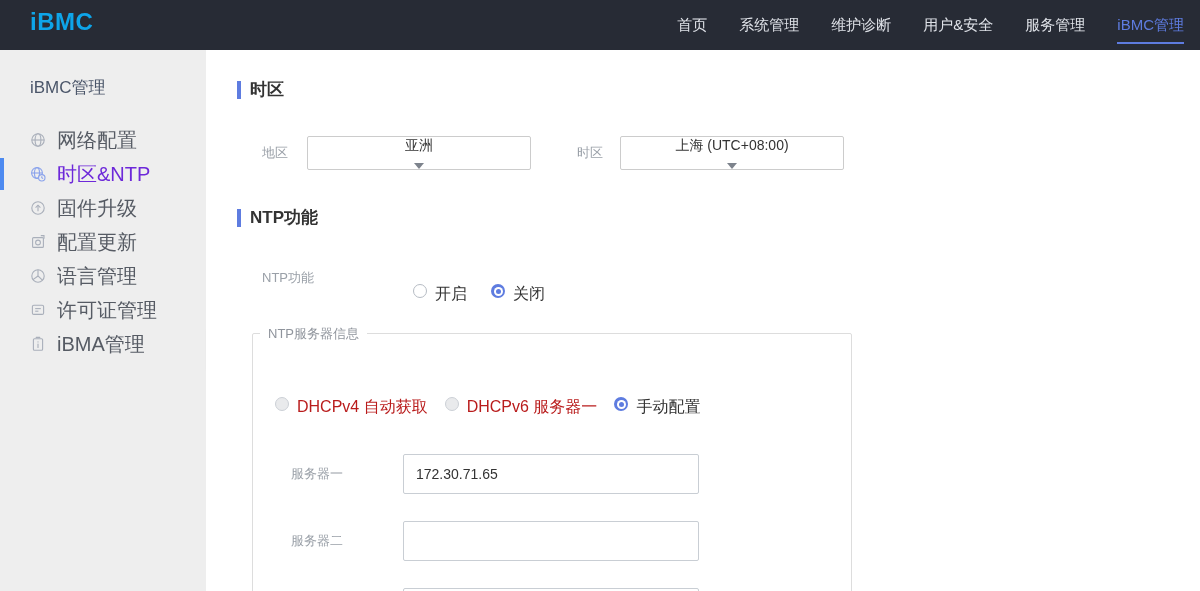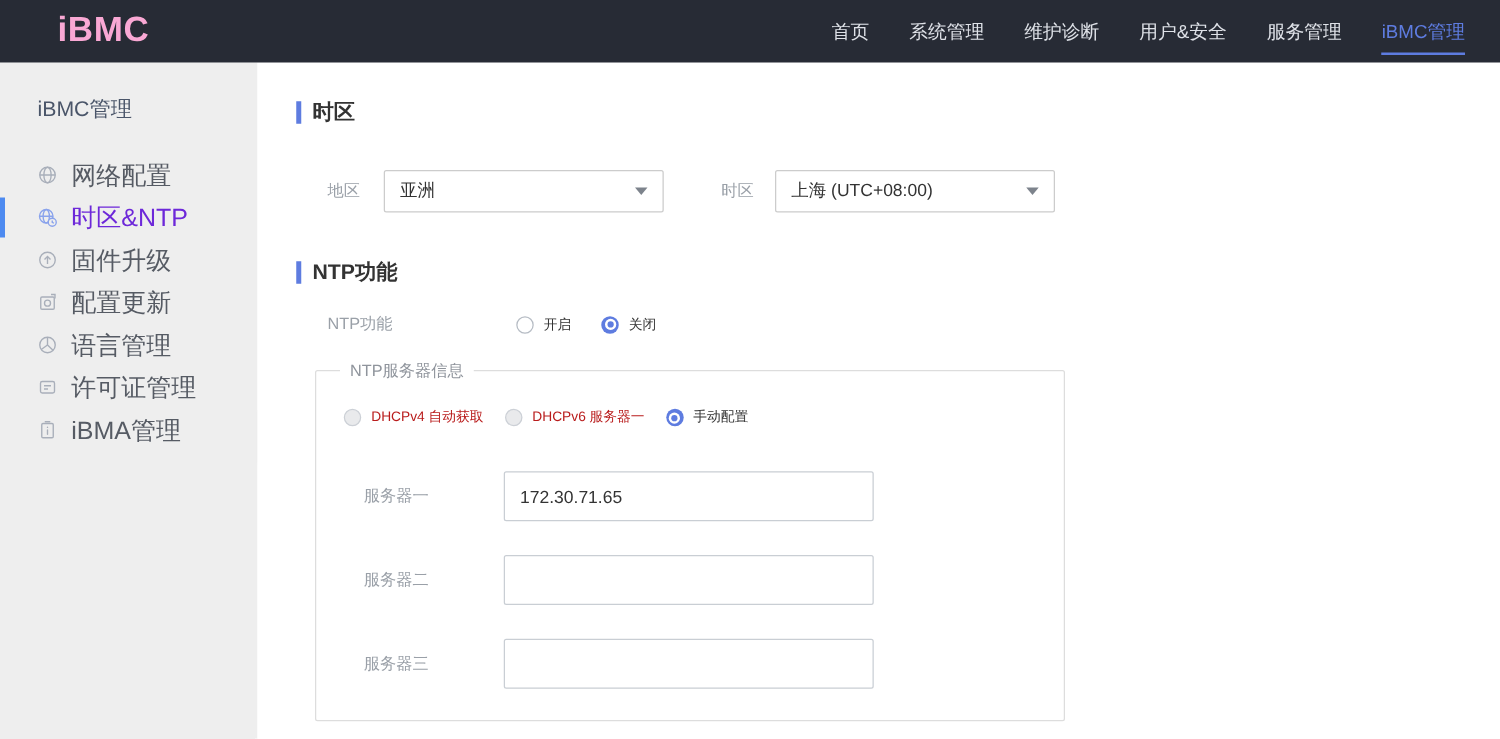--- a/index.html
+++ b/index.html
@@ -5,23 +5,23 @@
   * { margin:0; padding:0; box-sizing:border-box; }
   html,body { width:1200px; height:591px; }
   body {
     font-family:"Liberation Sans","DejaVu Sans",sans-serif;
     background:#ffffff; position:relative; overflow:hidden;
   }
 
   
   .navbar { position:absolute; top:0; left:0; width:1200px; height:50px;
     background:#272b35; display:flex; align-items:center; z-index:5; }
-  .logo { position:absolute; left:46px; top:8px; color:#f9a8d4;
-    font-size:28px; font-weight:bold; letter-spacing:.5px; }
-  .nav-menu { margin-left:auto; display:flex; height:100%; padding-right:12px; }
+  .logo { position:absolute; left:30px; top:8px; color:#0ea5e9;
+    font-size:24px; font-weight:bold; letter-spacing:.5px; }
+  .nav-menu { margin-left:auto; display:flex; height:100%; padding-right:0; }
   .nav-item { display:flex; align-items:center; padding:0 16px; position:relative;
     color:#dfe2e8; font-size:15px; cursor:pointer; white-space:nowrap; }
   .nav-item.active { color:#5e7ce0; }
   .nav-item.active::after { content:""; position:absolute; left:16px; right:16px;
     bottom:6px; height:2px; background:#5e7ce0; }
 
   
   .sidebar { position:absolute; top:50px; left:0; width:206px; height:541px;
     background:#eeeeee; }
   .sidebar-title { padding:26px 0 0 30px; font-size:17px; color:#4a5569; }
@@ -47,42 +47,42 @@
   .title-tz { padding-top:28px; }
   .title-ntp { margin-top:36px; }
 
   .field-label { font-size:13px; color:#9aa0a8; }
 
   .tz-row { margin-top:35px; display:flex; align-items:center; padding-left:25px; }
   .lbl-region { width:45px; }
   .lbl-timezone { margin-left:46px; width:43px; }
   .select { width:224px; height:34px; border:1px solid #cccccc; border-radius:2px;
     background:#fff; display:flex; align-items:center; justify-content:space-between;
-    padding:0 12px; font-size:14px; color:#333; cursor:pointer; }
+    padding:0 12px; font-size:14px; color:#333; cursor:pointer;flex-direction:column; }
   .caret { width:0; height:0; border-left:5px solid transparent;
     border-right:5px solid transparent; border-top:6px solid #7d838c; }
 
   .enable-row { margin-top:21px; display:flex; align-items:center; padding-left:25px; }
   .lbl-enable { width:151px; }
 
-  .radio-option { display:flex; align-items:flex-end; gap:8px; margin-right:24px;
-    font-size:11px; color:#333; cursor:pointer; white-space:nowrap; }
+  .radio-option { display:flex; align-items:flex-start; gap:8px; margin-right:24px;
+    font-size:16px; color:#333; cursor:pointer; white-space:nowrap;margin-top:34px; }
   .radio { width:14px; height:14px; border-radius:50%; border:1px solid #b6bcc4;
     background:#fff; position:relative; flex-shrink:0; }
   .radio.selected { border:none; background:#5e7ce0; }
   .radio.selected::after { content:""; position:absolute; left:2.5px; top:2.5px;
     right:2.5px; bottom:2.5px; background:#fff; border-radius:50%; }
   .radio.selected::before { content:""; position:absolute; left:4.5px; top:4.5px;
     right:4.5px; bottom:4.5px; background:#5e7ce0; border-radius:50%; z-index:1; }
   .radio.disabled { background:#e9eaec; border-color:#ccd0d6; }
   .radio-option.disabled { color:#b91c1c; cursor:default; }
 
   .fieldset { margin-top:28px; margin-left:15px; width:600px; height:281px;
     border:1px solid #dddddd; border-radius:2px; position:relative; }
-  .legend { position:absolute; top:-9px; left:19px; background:#ffffff;
+  .legend { position:absolute; top:-9px; left:7px; background:#ffffff;
     padding:0 8px; font-size:13px; color:#8f949c; }
   .mode-row { display:flex; align-items:center; padding:29px 0 0 22px; }
   .mode-row .radio-option { margin-right:17px; }
 
   .server-row { display:flex; align-items:center; padding-left:38px; }
   .server-row-1 { margin-top:36px; }
   .server-row-n { margin-top:27px; }
   .server-row .field-label { width:112px; }
   .server-input { width:296px; height:40px; border:1px solid #c9ced4; border-radius:2px;
     padding:0 12px; font-size:14px; color:#333; font-family:inherit; outline:none; background:#fff; }

